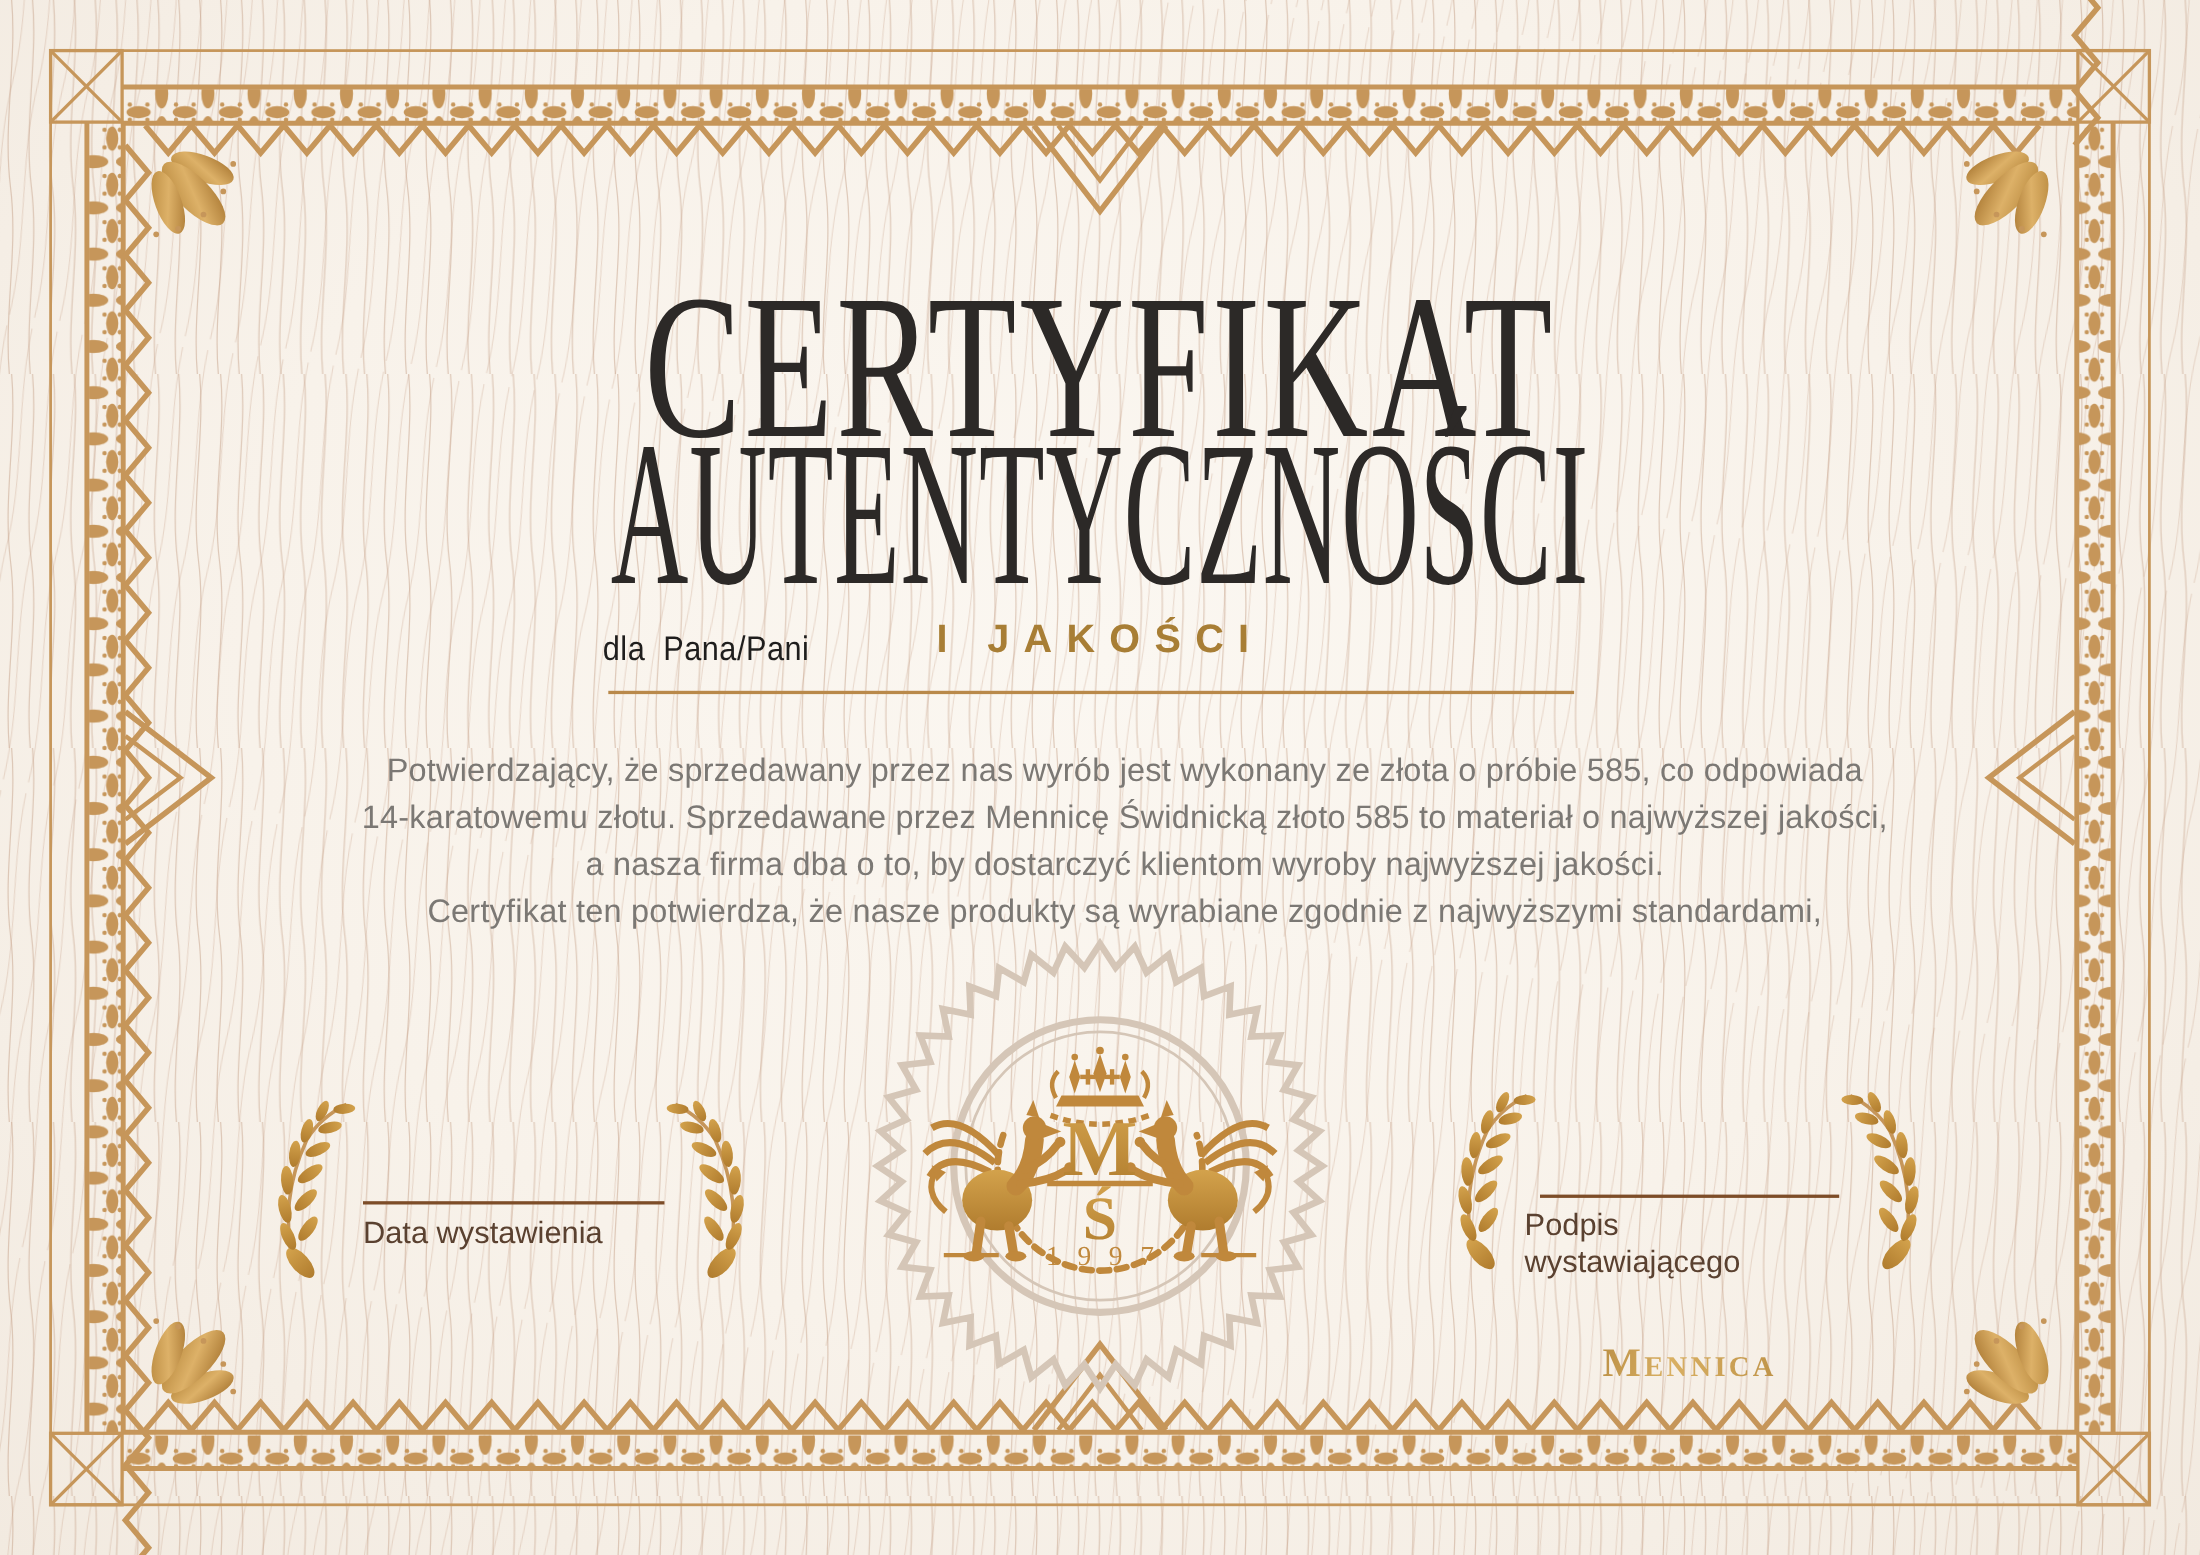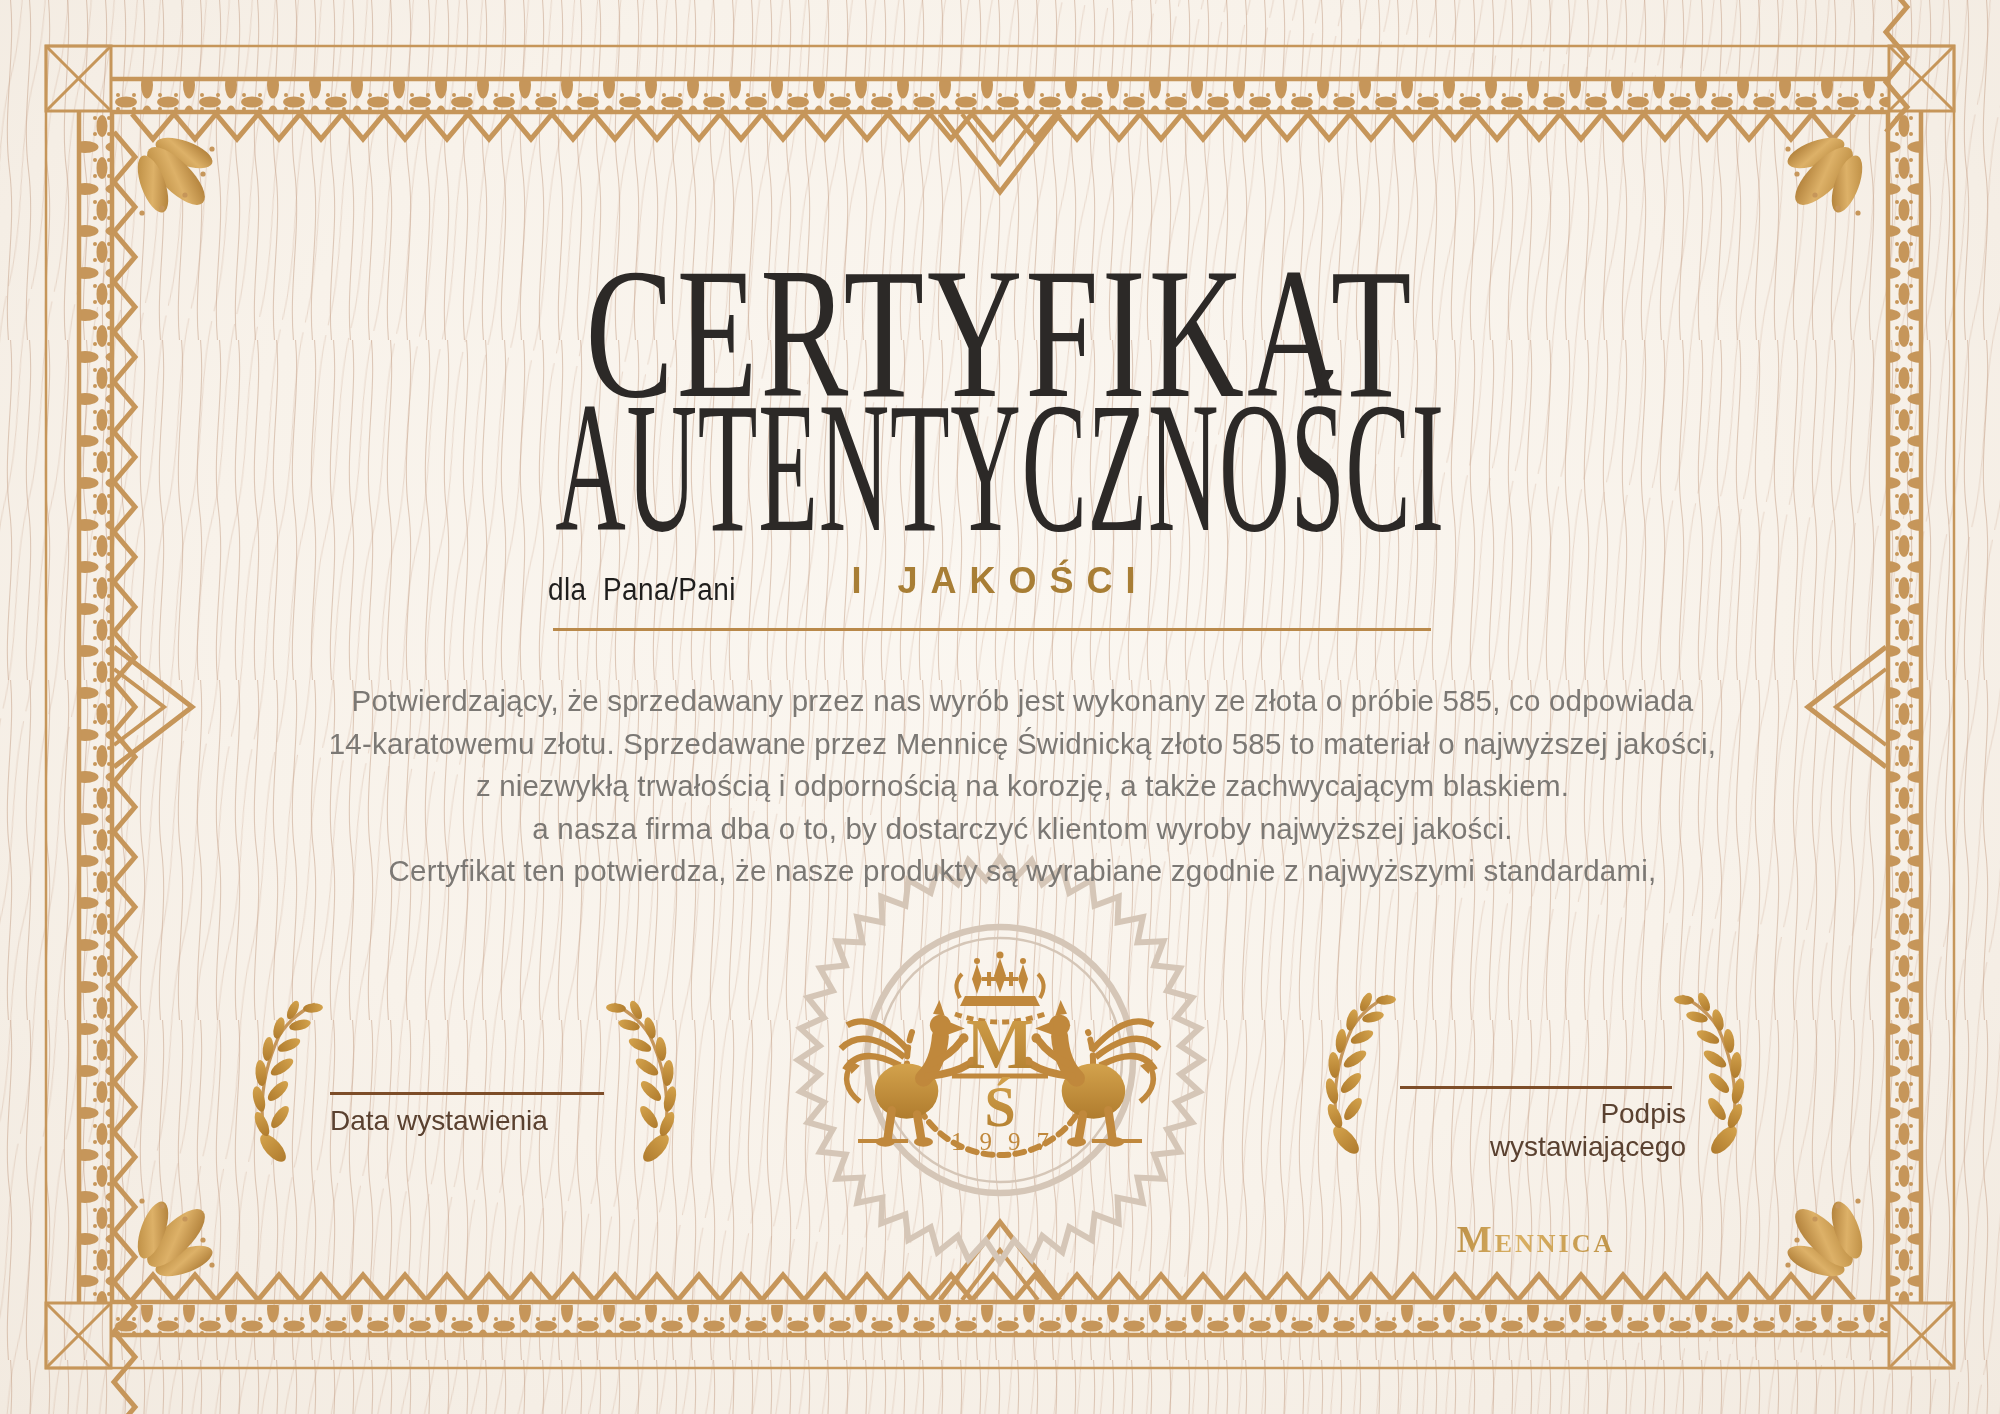--- a/index.html
+++ b/index.html
@@ -245,30 +245,29 @@
     <div class="title-line title-2">AUTENTYCZNOŚCI</div>
   </div>
   <div class="abs ctr subtitle" style="top:560px;">I JAKOŚCI</div>
 
   <div class="abs recipient" style="left:548px;top:572px;">dla  Pana/Pani</div>
   <div class="abs gold-rule" style="left:553px;top:628px;width:878px;"></div>
 
   <div class="abs ctr body-text" style="top:680px;">
     <div>Potwierdzający, że sprzedawany przez nas wyrób jest wykonany ze złota o próbie 585, co odpowiada</div>
     <div>14-karatowemu złotu. Sprzedawane przez Mennicę Świdnicką złoto 585 to materiał o najwyższej jakości,</div>
-    <div>z niezwykłą trwałością i odpornością na korozję, a także zachwycającym blaskiem.</div>
     <div>a nasza firma dba o to, by dostarczyć klientom wyroby najwyższej jakości.</div>
     <div>Certyfikat ten potwierdza, że nasze produkty są wyrabiane zgodnie z najwyższymi standardami,</div>
   </div>
 
   <div class="abs sig-rule" style="left:330px;top:1092px;width:274px;"></div>
   <div class="abs sig-label" style="left:330px;top:1104px;width:274px;text-align:left;">Data wystawienia</div>
 
   <div class="abs sig-rule" style="left:1400px;top:1086px;width:272px;"></div>
-  <div class="abs sig-label" style="left:1386px;top:1097px;width:300px;text-align:right;">
+  <div class="abs sig-label" style="left:1386px;top:1097px;width:300px;text-align:left;">
     <div>Podpis</div>
     <div>wystawiającego</div>
   </div>
   <div class="abs" style="left:1366px;top:1176px;width:340px;text-align:center;margin-top:45px;">
     <div class="brand brand-1">Mennica</div>
   </div>
 
 </div>
 
 </body></html>

